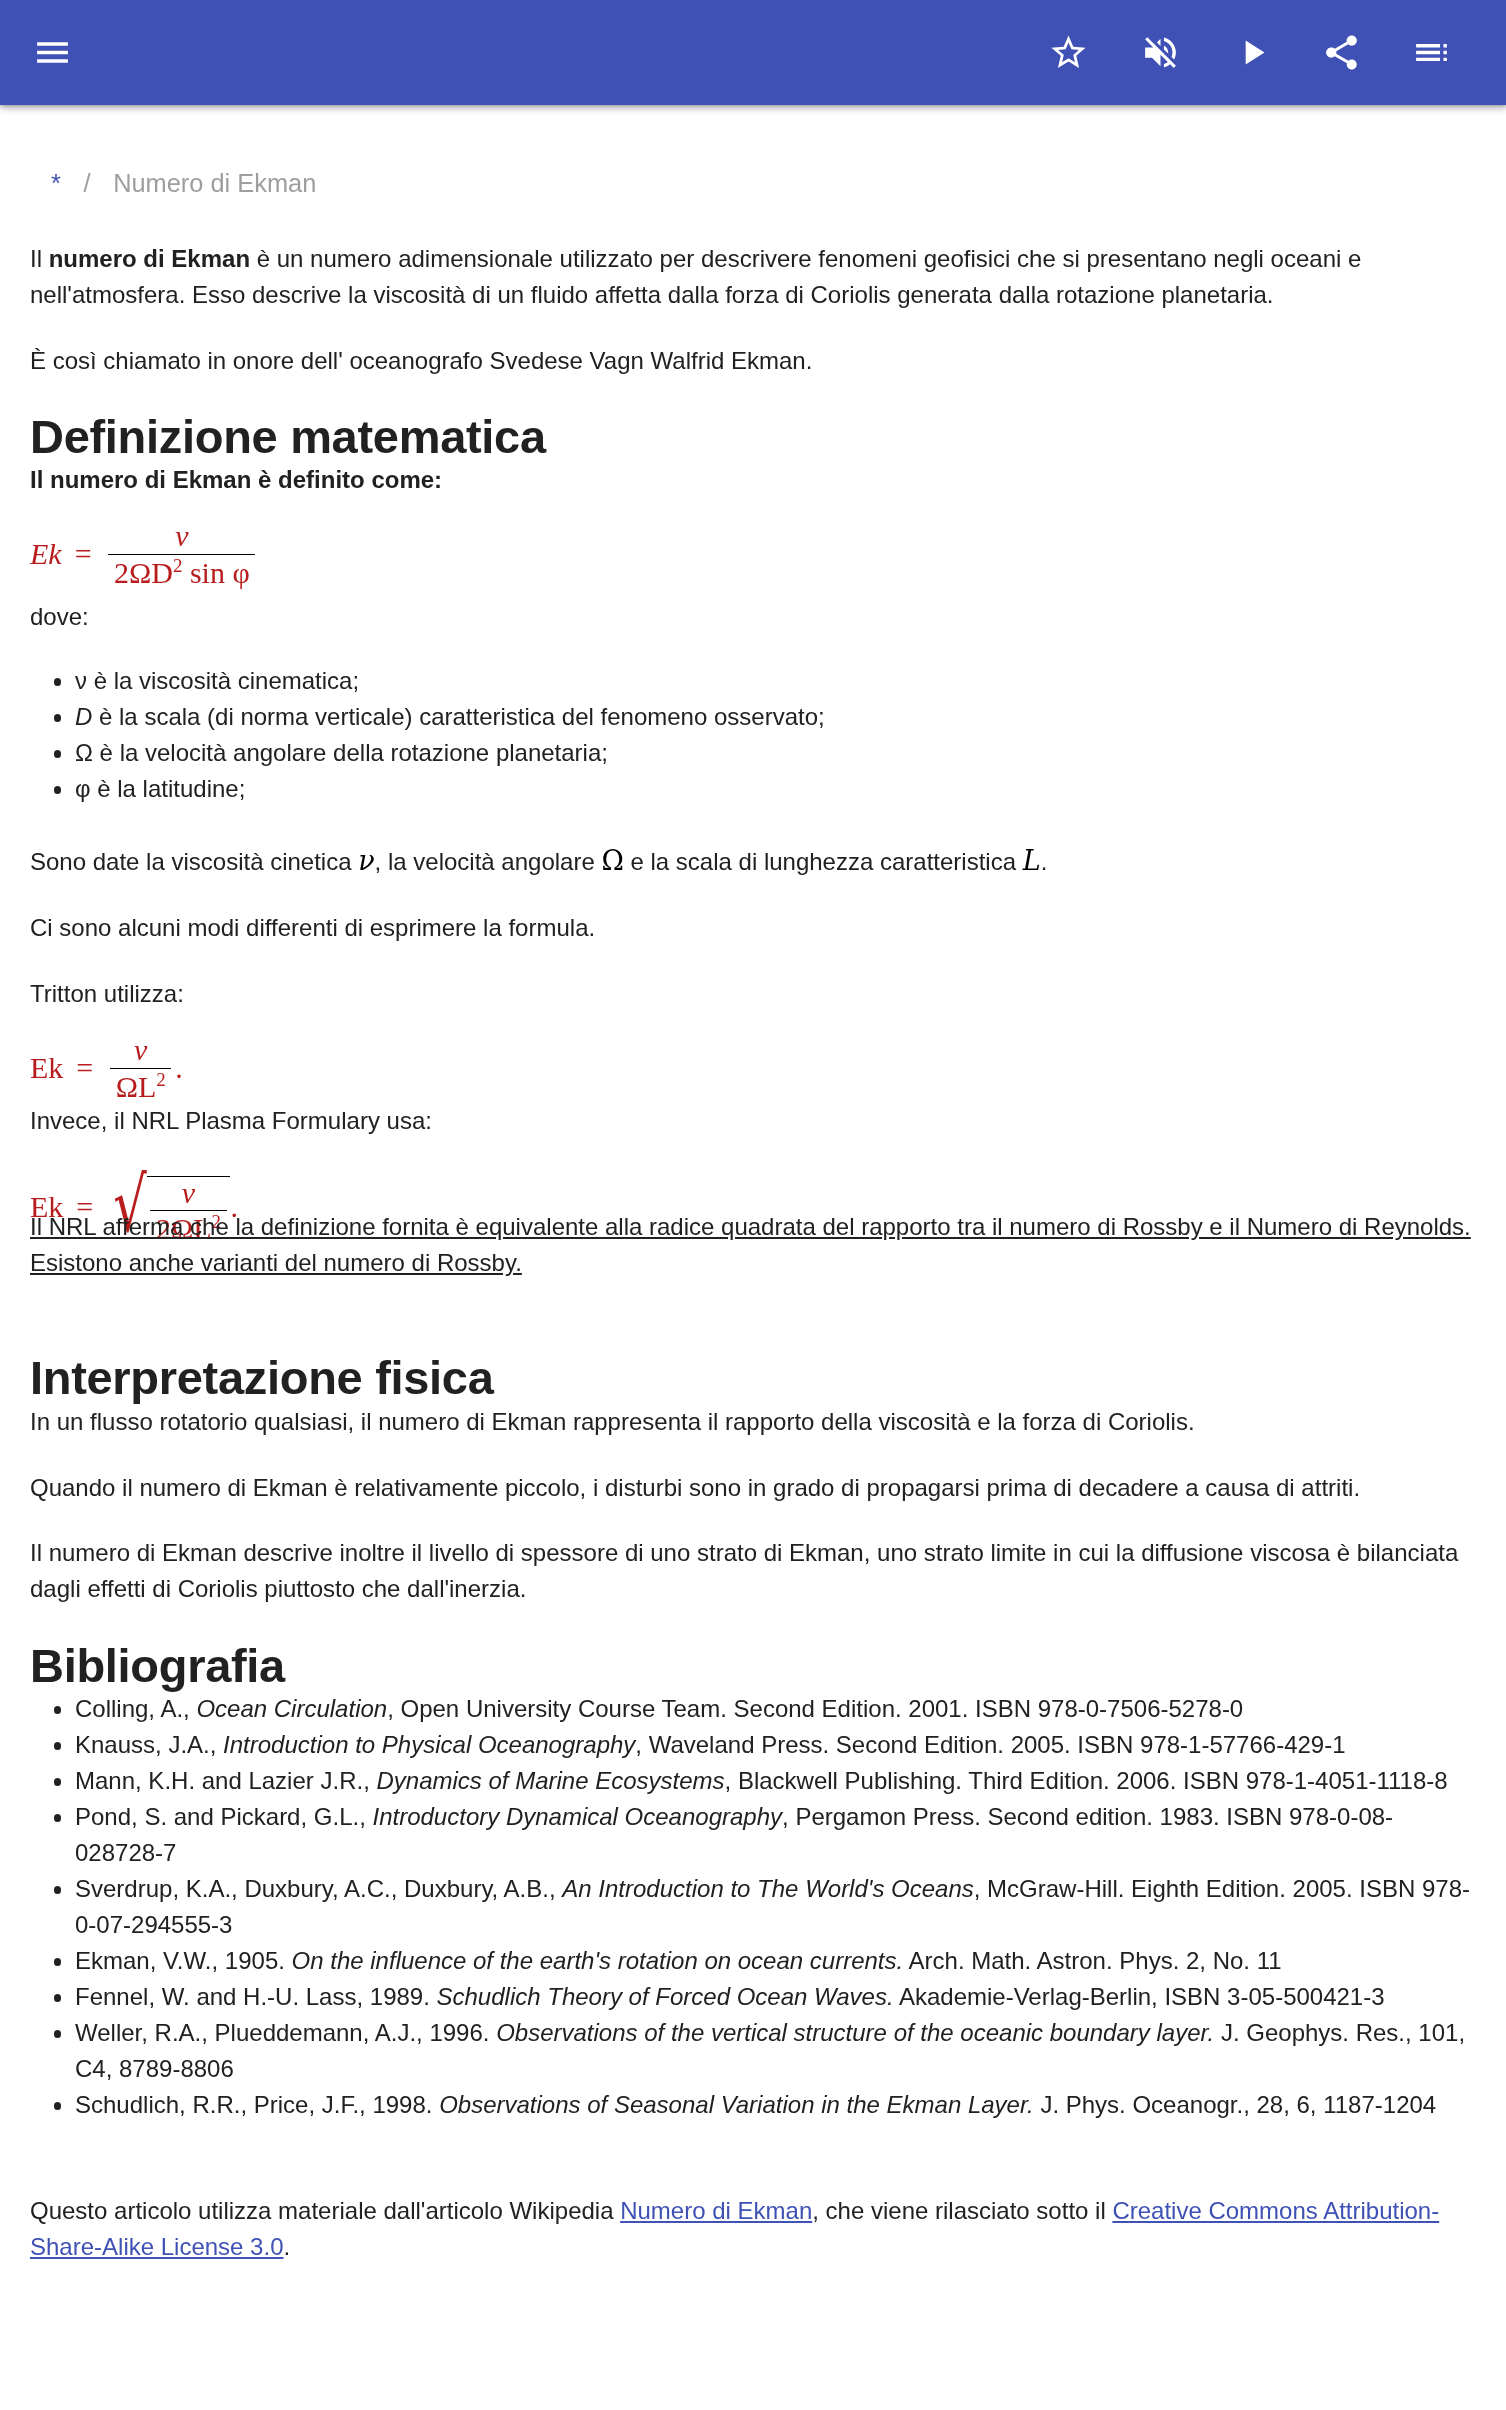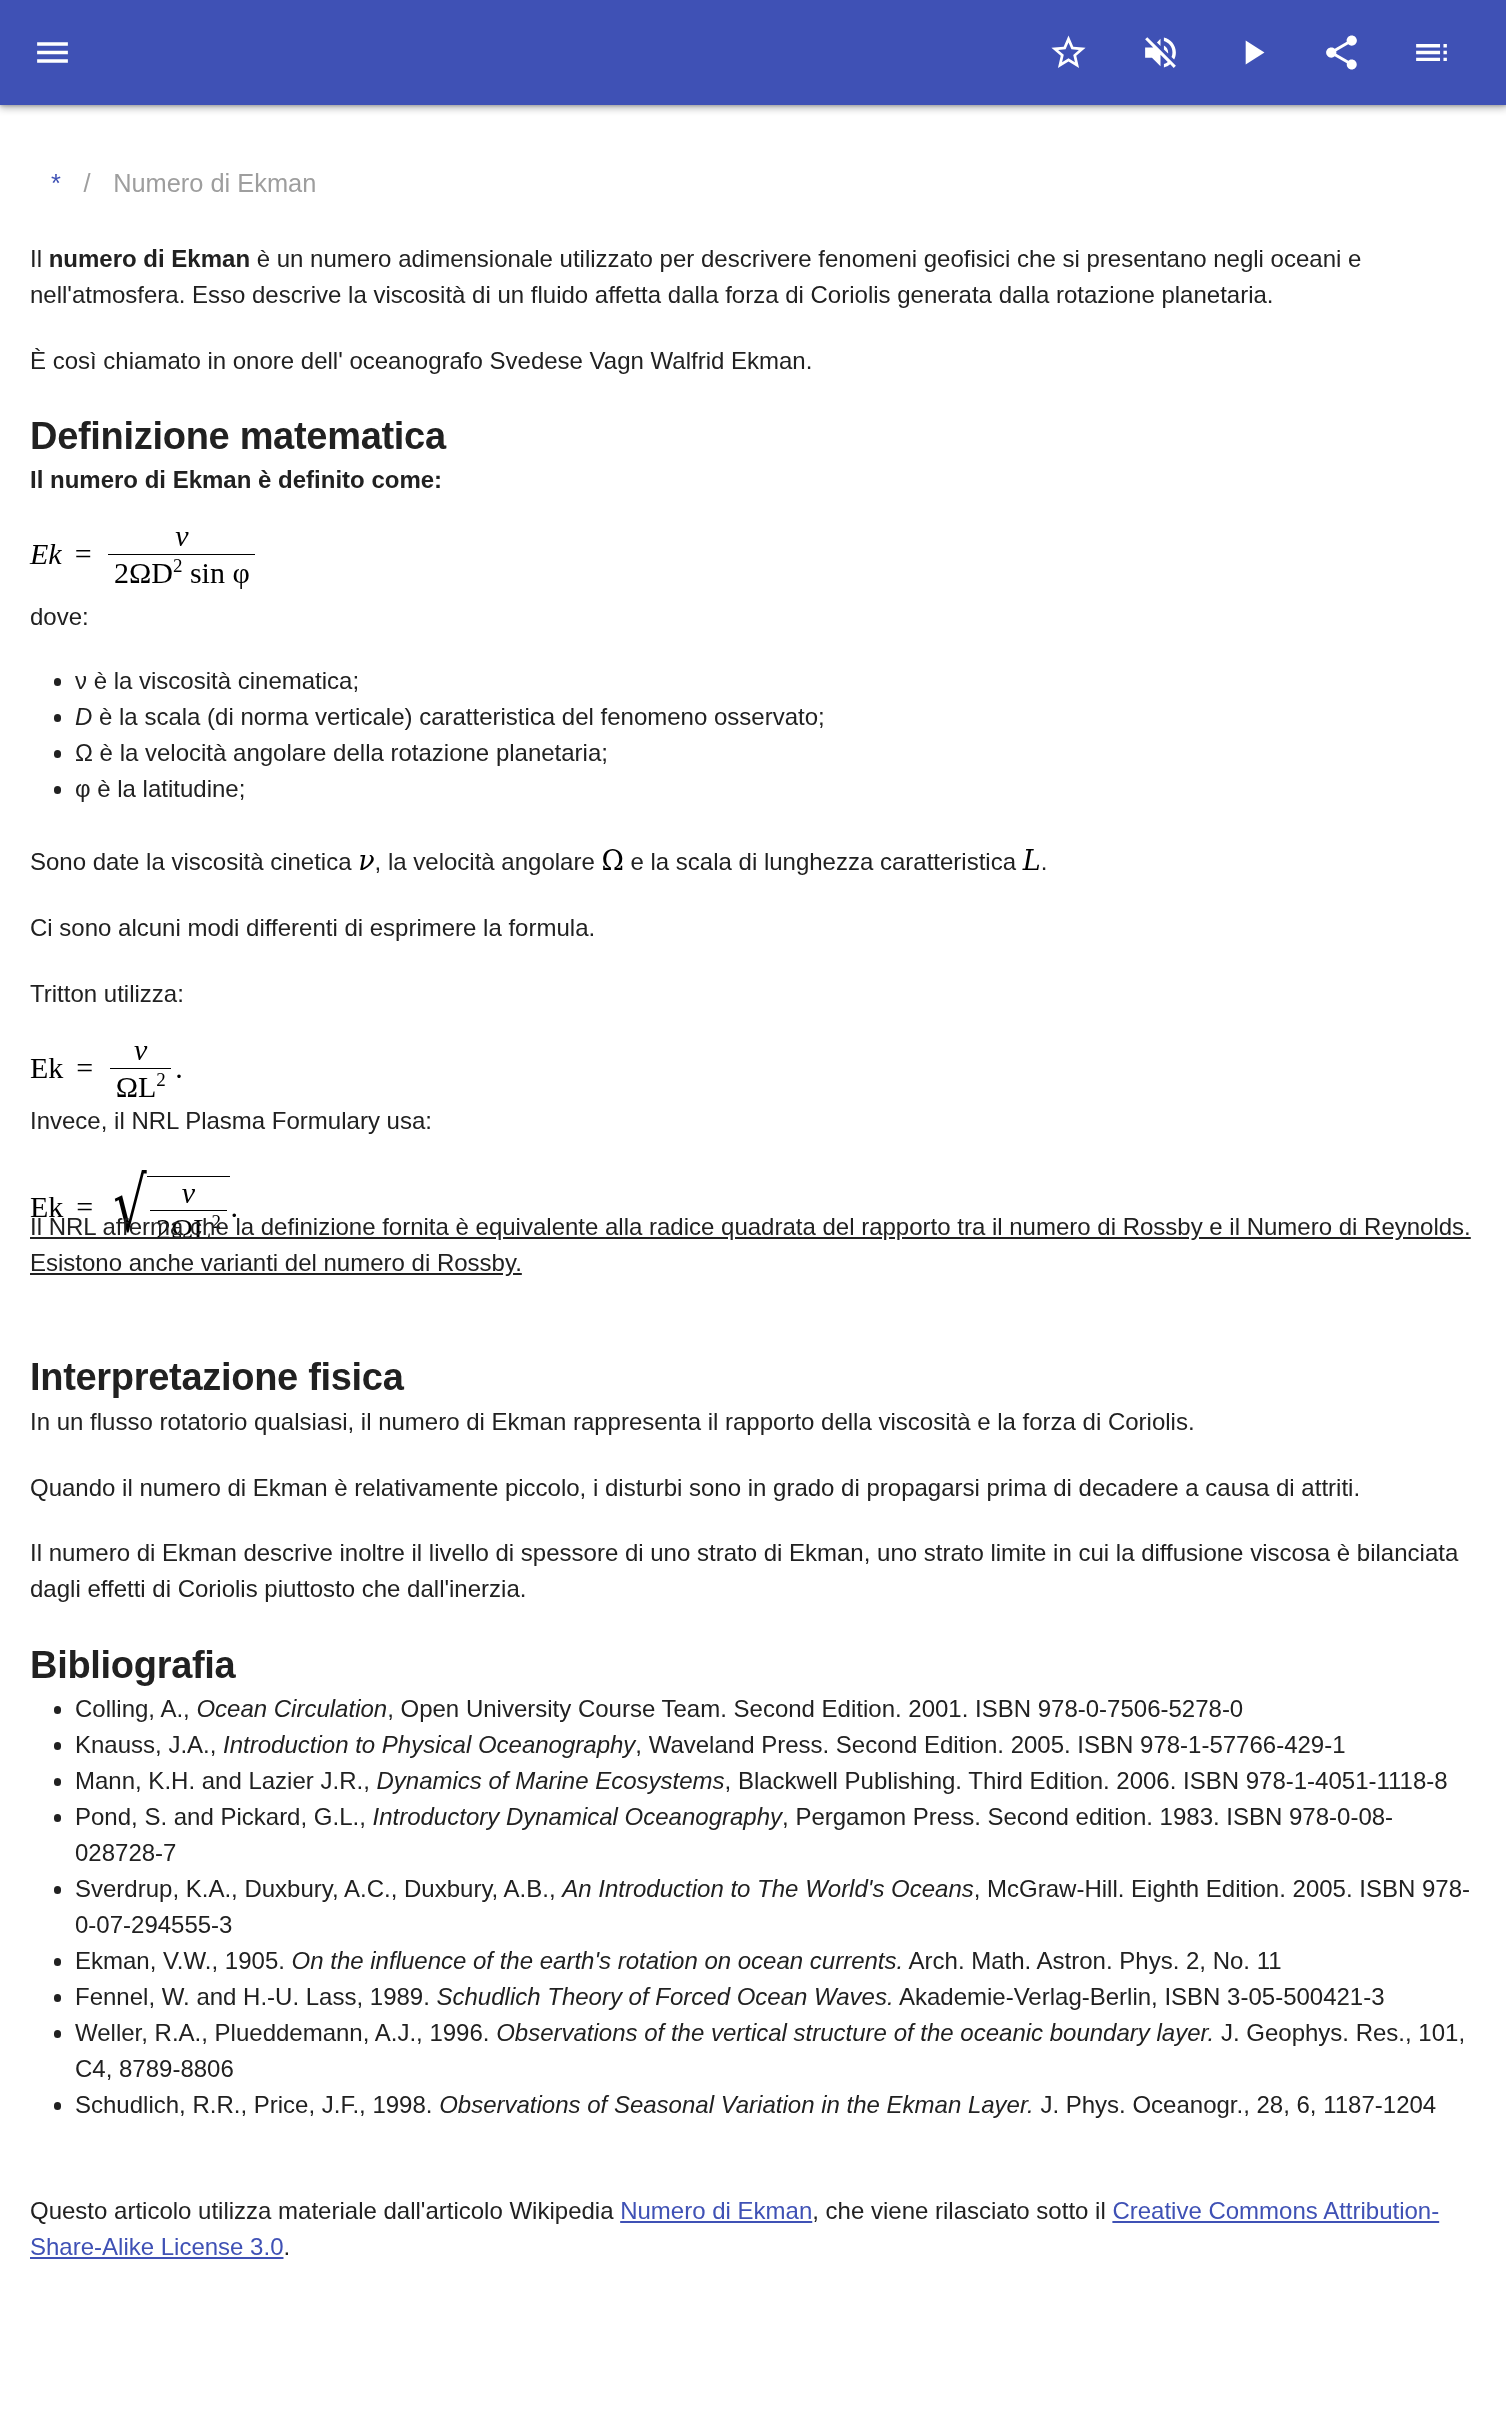--- a/index.html
+++ b/index.html
@@ -10,26 +10,26 @@
     background: #3F51B5;
     box-shadow: 0 3.8px 7.5px rgba(0,0,0,0.28), 0 1.9px 2.8px rgba(0,0,0,0.18);
     z-index: 5;
   }
   .icon-btn { position: absolute; top: 26px; width: 53px; height: 53px; display: flex; align-items: center; justify-content: center; cursor: pointer; }
   .icon-btn svg { width: 41px; height: 41px; fill: #ffffff; }
   .breadcrumb { position: absolute; left: 51px; top: 169px; font-size: 25.4px; color: #9e9e9e; display: flex; gap: 0; align-items: center; }
   .breadcrumb .home { color: #3F51B5; margin-right: 22.6px; font-size: 25.4px; }
   .breadcrumb .sep { color: #9e9e9e; margin-right: 22.6px; }
   .block { position: absolute; left: 30px; width: 1450px; font-size: 24px; line-height: 36px; color: #212121; }
-  .h2 { position: absolute; left: 30px; font-size: 38px; font-weight: bold; color: #212121; line-height: 41px; letter-spacing: -0.3px; }
+  .h2 { position: absolute; left: 30px; font-size: 47px; font-weight: bold; color: #212121; line-height: 41px; letter-spacing: -0.3px; }
   ul.list { position: absolute; left: 30px; width: 1450px; list-style: none; font-size: 24px; line-height: 36px; }
   ul.list li { position: relative; padding-left: 45px; }
   ul.list li::before { content: ""; position: absolute; left: 23.5px; top: 15px; width: 7.5px; height: 7.5px; border-radius: 50%; background: #212121; }
   .math { font-family: "DejaVu Serif", "Liberation Serif", serif; color: #000; }
-  .formula { position: absolute; left: 30px; display: flex; align-items: center; font-family: "Liberation Serif", "DejaVu Serif", serif; font-size: 30px; color: #000000; }
+  .formula { position: absolute; left: 30px; display: flex; align-items: center; font-family: "Liberation Serif", "DejaVu Serif", serif; font-size: 30px; color: #b91c1c; }
   .frac { display: inline-flex; flex-direction: column; align-items: center; margin: 0 3.8px; }
   .frac .num { padding: 0 5.6px 1.9px 5.6px; font-style: italic; line-height: 32px; }
   .frac .den { border-top: 1.9px solid #000; padding: 1.9px 5.6px 0 5.6px; line-height: 32px; }
   .it { font-style: italic; }
   sup { font-size: 19px; vertical-align: super; line-height: 0; }
   .sqrt { display: inline-flex; align-items: stretch; }
   .sqrt .rad { font-size: 75px; line-height: 75px; transform: scaleX(0.7); margin-right: -7.5px; font-family: "DejaVu Serif", serif; }
   .sqrt .under { border-top: 1.9px solid #000; display: flex; align-items: center; margin-top: 7.5px; }
   a.link { color: #3F51B5; text-decoration: underline; }
   i { font-style: italic; }

